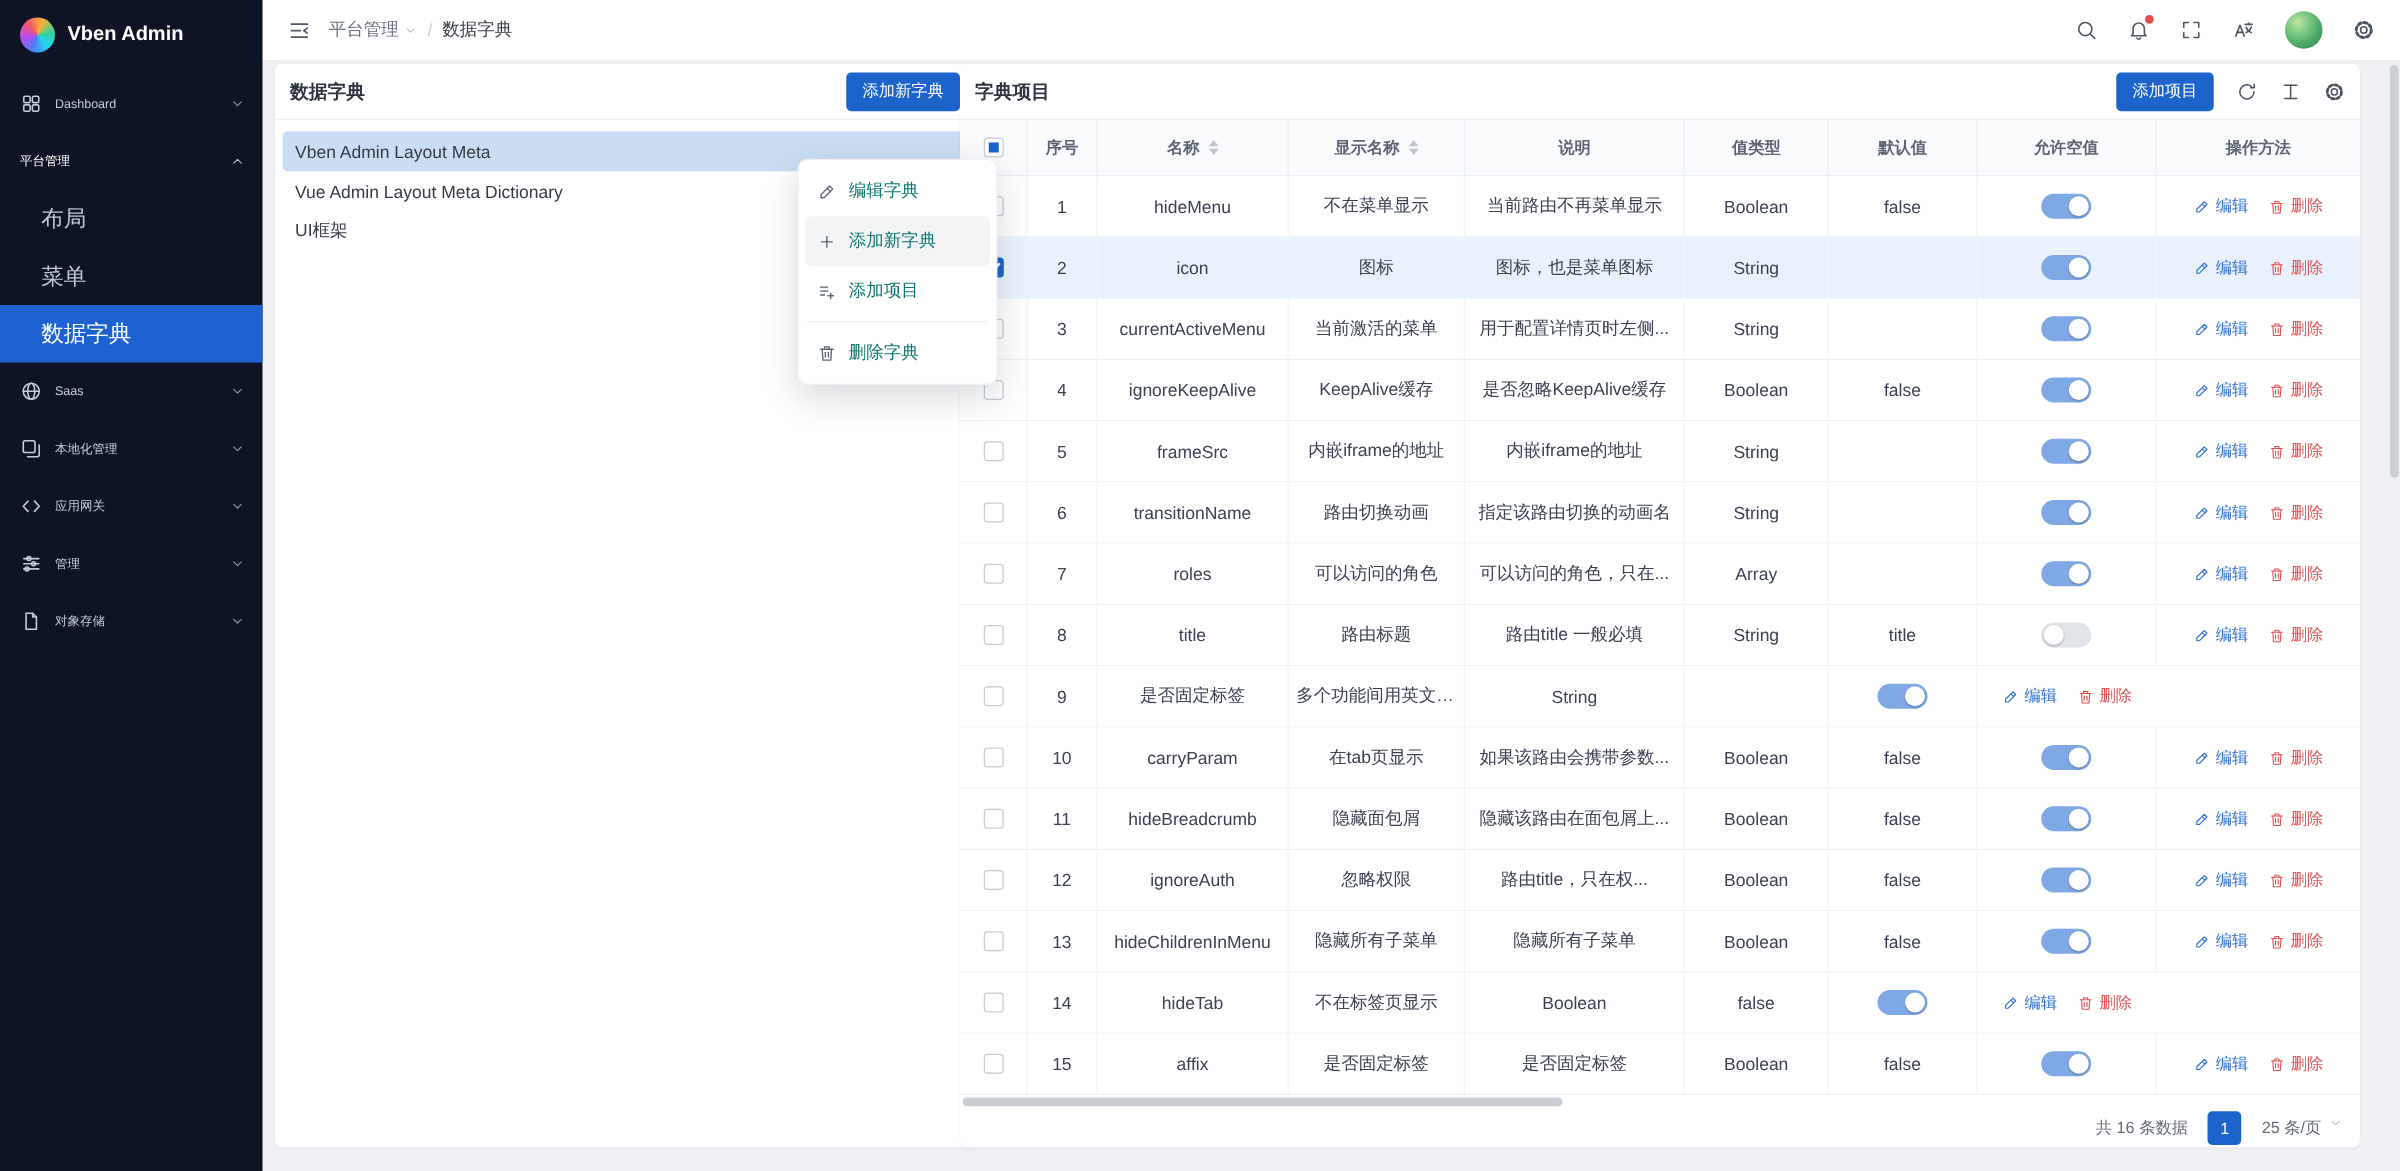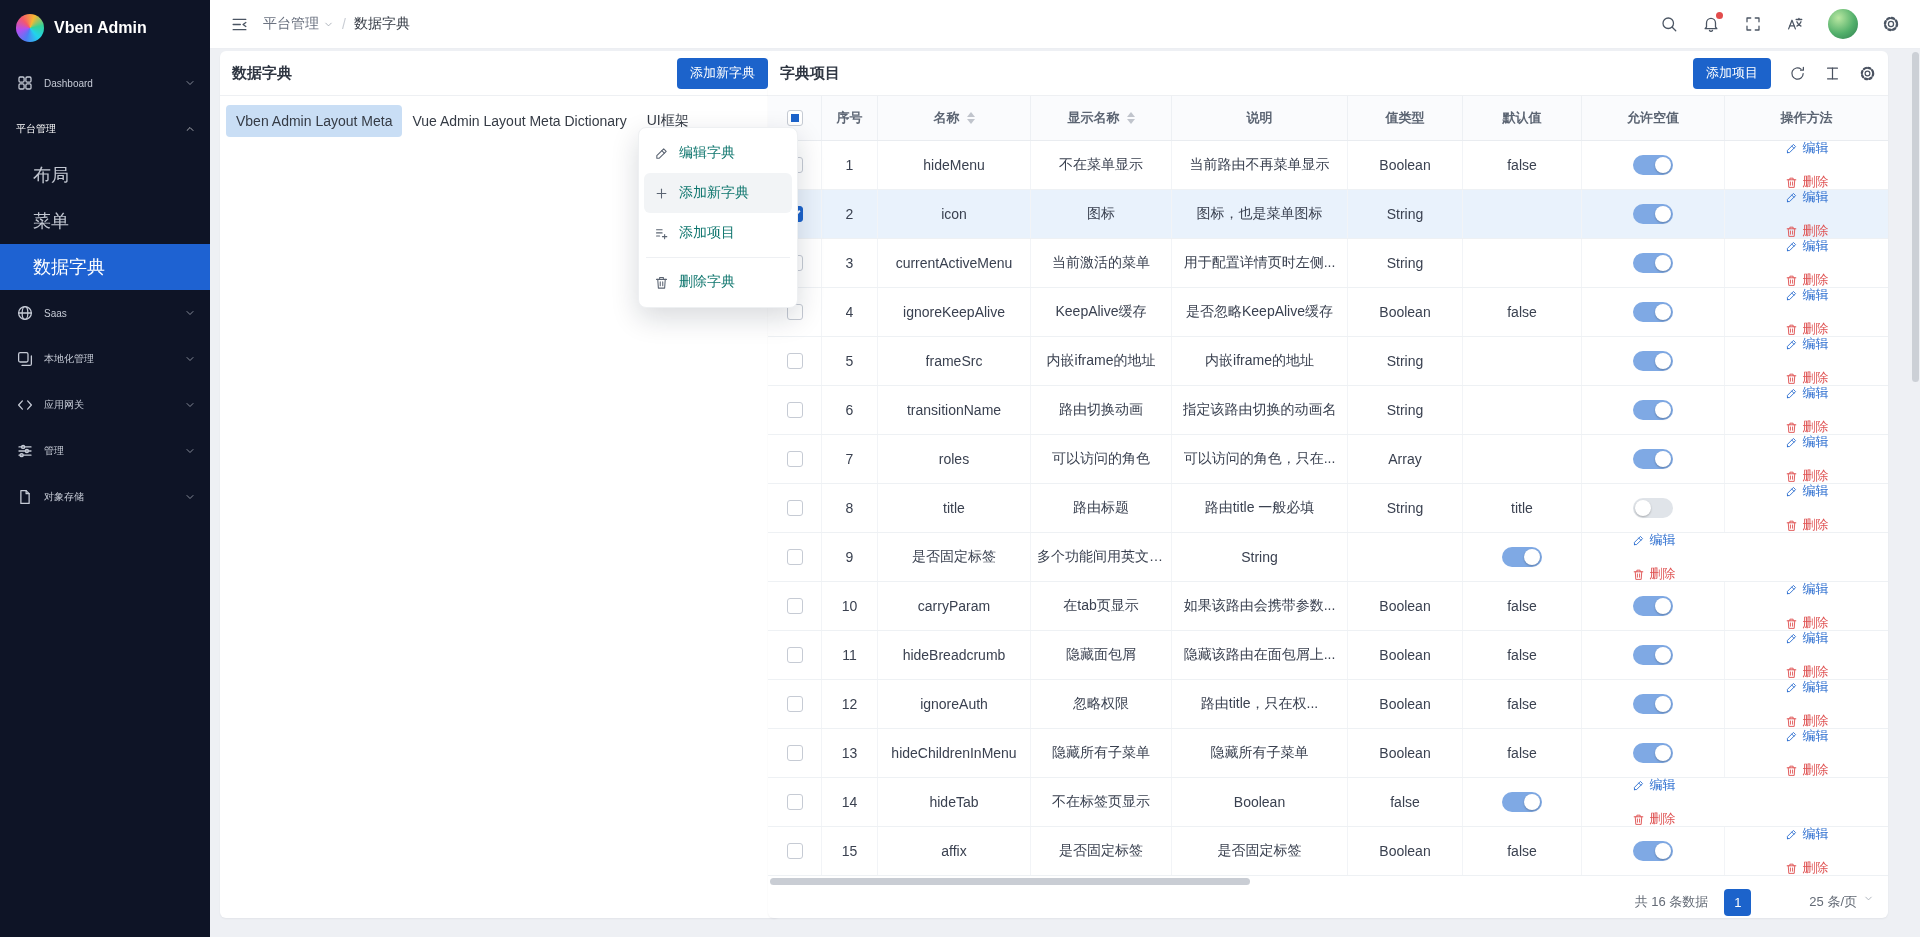--- a/index.html
+++ b/index.html
@@ -57,21 +57,21 @@
   .panel-title { font-size:15px; font-weight:600; color:#2f3642; }
   .btn-primary { background:var(--primary,#1c63cb); color:#fff; font-size:13px; height:31px; padding:0 13px;
     border:none; border-radius:4px; display:inline-flex; align-items:center; cursor:pointer; white-space:nowrap;
     font-family:inherit; }
   .left-card .btn-primary { margin-left:auto; }
   .right-tools { margin-left:auto; display:flex; align-items:center; gap:18px; }
   .tool-icon { color:#4a5260; display:flex; cursor:pointer; }
   .tool-icon svg { width:17px; height:17px; }
 
   
-  .dict-list { padding:9px 6px; display:flex; }
+  .dict-list { padding:9px 6px; display:flex; flex-direction:column; }
   .dict-item { height:32px; display:flex; align-items:center; padding:0 10px; border-radius:4px; font-size:14px; color:#353b45; cursor:pointer; white-space:nowrap; }
   .dict-item.selected { background:var(--list-selected,#c9def5); }
 
   
   .context-menu { position:absolute; left:638px; top:127px; width:160px; background:#fff; border:1px solid #eef0f2;
     border-radius:8px; box-shadow:0 10px 28px rgba(15,23,42,.16); padding:5px; z-index:40; }
   .menu-item { height:40px; display:flex; align-items:center; gap:10px; padding:0 10px; border-radius:6px; font-size:14px; color:#0f766e; cursor:pointer; }
   .menu-item.hover { background:#f2f4f6; }
   .mi-icon { display:flex; color:#5b6472; }
   .mi-icon svg { width:15px; height:15px; }
@@ -101,33 +101,33 @@
     transform:rotate(42deg); margin-bottom:2px; }
   .checkbox.indeterminate::after { content:""; width:8px; height:8px; background:var(--primary,#1c63cb); }
 
   .toggle { width:40px; height:20px; border-radius:10px; position:relative; cursor:pointer; flex:0 0 auto; }
   .toggle .knob { position:absolute; top:2px; width:16px; height:16px; border-radius:50%; background:#fff; box-shadow:0 1px 2px rgba(0,0,0,.25); }
   .toggle.on  { background:var(--toggle-on,#7fa9e4); }
   .toggle.on .knob { right:2px; }
   .toggle.off { background:#e0e4e9; }
   .toggle.off .knob { left:2px; }
 
-  .ops { display:flex; gap:16px;flex-direction:column; }
+  .ops { display:flex; gap:16px; }
   .op { display:inline-flex; align-items:center; gap:5px; font-size:13px; cursor:pointer; white-space:nowrap; }
   .op svg { width:13px; height:13px; }
   .op.edit { color:#2e6fd0; }
   .op.del  { color:var(--danger,#df5252); }
 
   
   .h-scrollbar { height:9px; flex:0 0 9px; position:relative; margin-top:1px; }
   .h-thumb { position:absolute; left:2px; top:1px; width:480px; height:7px; background:#c9cdd4; border-radius:4px; cursor:pointer; }
   .table-footer { flex:1; display:flex; align-items:center; justify-content:flex-end; gap:16px; padding:0 14px; font-size:13px; color:#646b76; }
   .page-current { width:27px; height:27px; border-radius:4px; background:var(--primary,#1c63cb); color:#fff;
     display:flex; align-items:center; justify-content:center; font-size:13px; cursor:pointer; }
-  .page-size { display:flex; align-items:flex-start; gap:6px; cursor:pointer;margin-left:42px; }
+  .page-size { display:flex; align-items:flex-start; gap:6px; cursor:pointer; }
   .page-size svg { width:11px; height:11px; color:#9aa1ab; }
 
   .v-scrollbar { position:absolute; right:1px; top:0; width:8px; height:100%; z-index:50; }
   .v-thumb { position:absolute; top:52px; right:0; width:7px; height:330px; background:#ccd0d6; border-radius:4px; cursor:pointer; }
 </style>
 </head>
 <body>
 
 <aside class="sidebar">
   <div class="logo-row">

